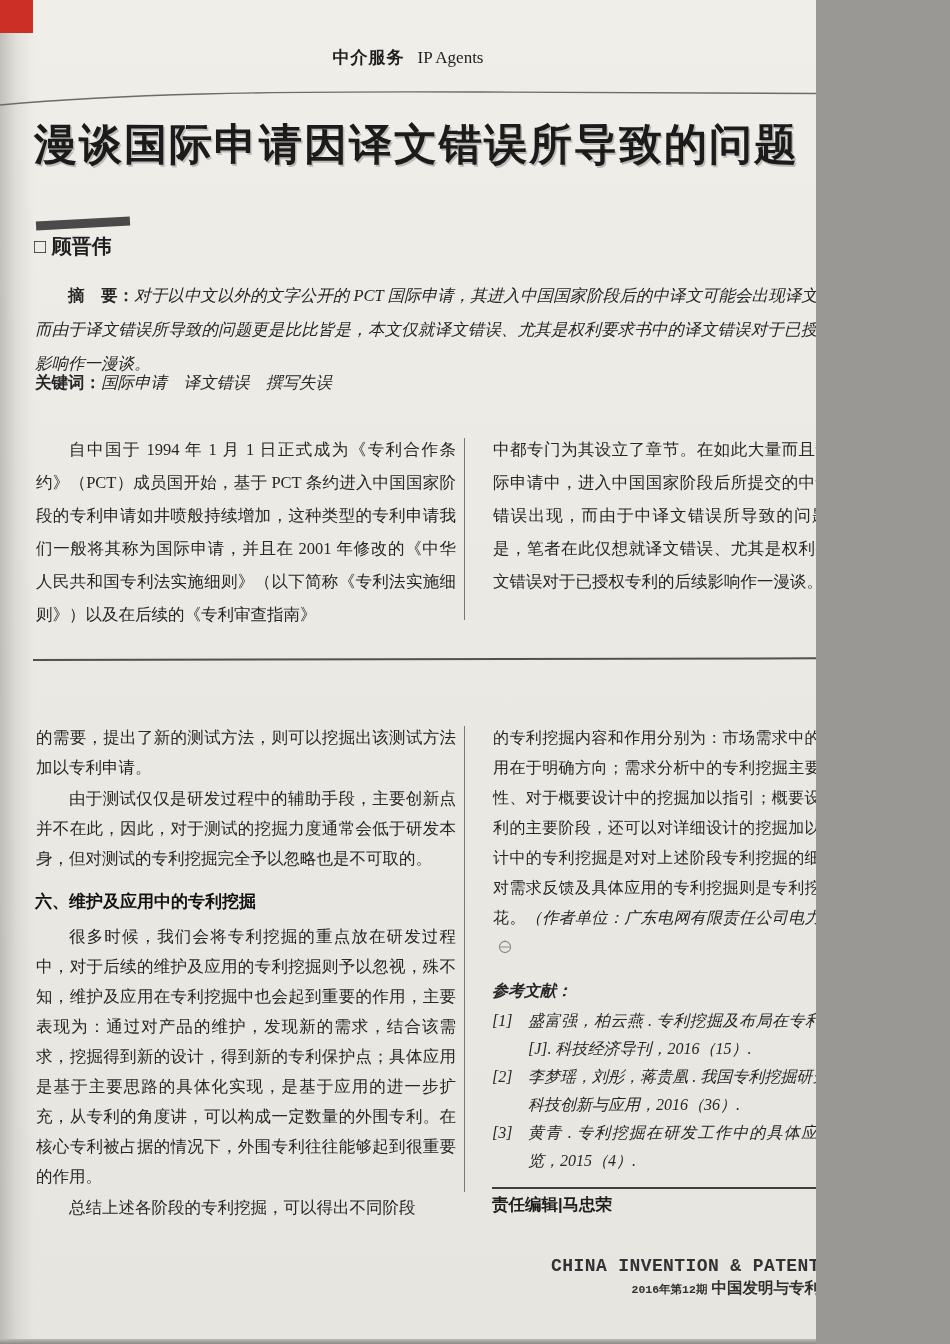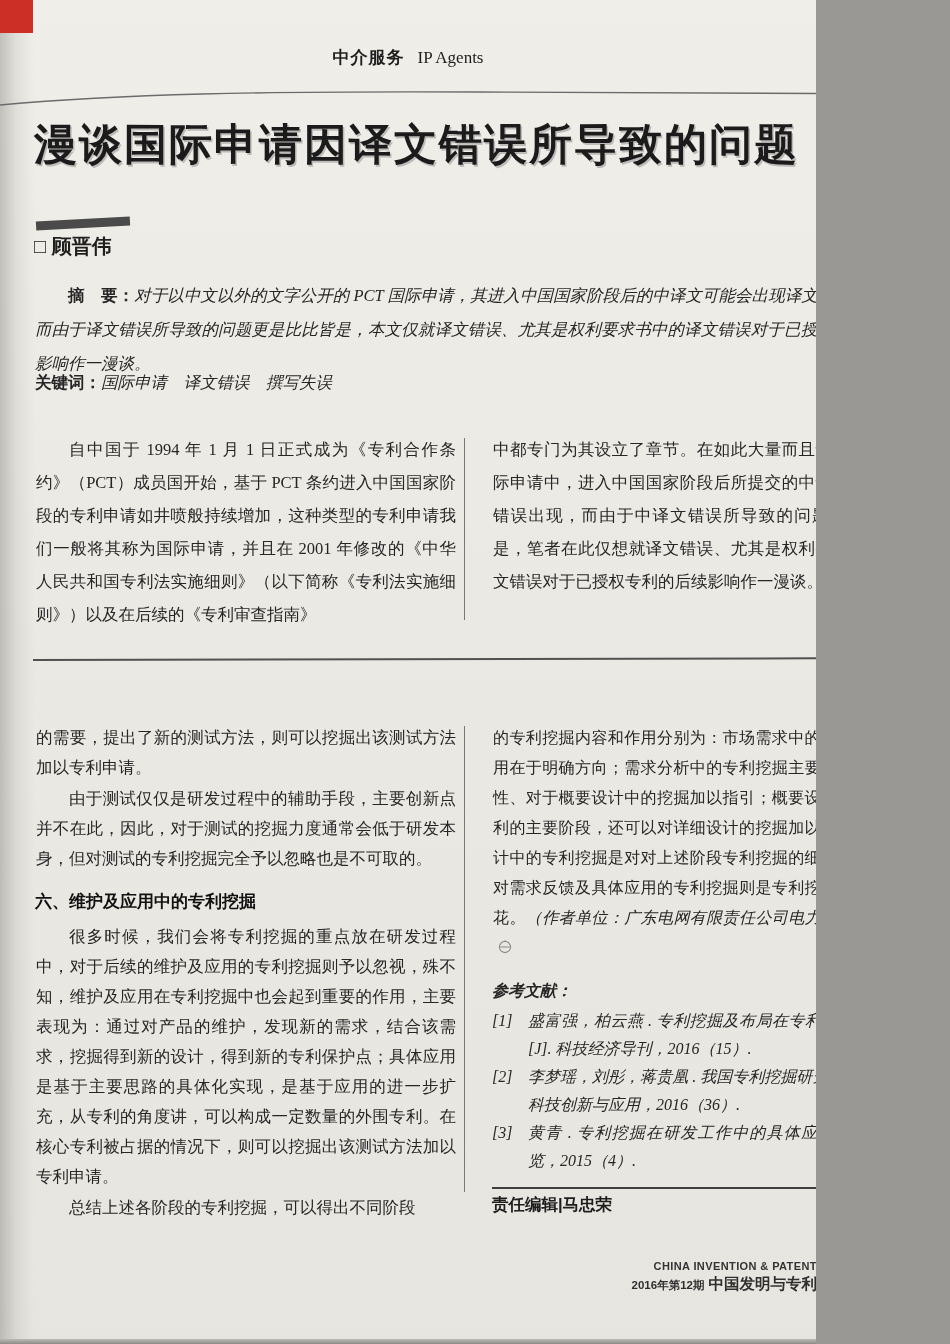--- a/index.html
+++ b/index.html
@@ -45,23 +45,23 @@
   .ref-item{display:flex;line-height:28px;}
   .ref-num{flex:0 0 36px;}
   .ref-text{flex:1;text-align:justify;}
   .end-icon{display:inline-block;vertical-align:-1px;margin-left:5px;}
   .editor{
     margin-top:12px;border-top:2px solid #3f3f3f;
     font-family:"Liberation Sans",sans-serif;font-weight:700;font-size:16.5px;color:#1d1d1d;font-style:normal;
   }
   .page-footer{position:absolute;left:600px;top:1254px;width:290px;display:flex;align-items:center;justify-content:flex-end;gap:10px;}
   .pf-text{text-align:right;line-height:1.3;}
-  .pf-en{font-family:Liberation Sans, sans-serif;font-weight:700;font-size:11px;letter-spacing:.4px;color:#333;white-space:nowrap;}
+  .pf-en{font-family:Liberation Mono, monospace;font-weight:700;font-size:18px;letter-spacing:.4px;color:#333;white-space:nowrap;}
   .pf-cn{color:#2f2f2f;white-space:nowrap;}
-  .pf-issue{font-size:11.5px;font-family:Liberation Sans, sans-serif;font-weight:700;}
+  .pf-issue{font-size:11.5px;font-family:Liberation Mono, monospace;font-weight:700;}
   .pf-name{font-family:"Liberation Sans",sans-serif;font-weight:700;font-size:15.5px;}
   .pf-bar{width:3px;height:46px;background:#4a4a4a;}
   .pf-num{font-family:"Liberation Sans",sans-serif;font-weight:700;font-size:45px;color:#3a3a3a;line-height:1;}
   .bottom-edge{position:absolute;left:0;bottom:0;width:100%;height:5px;background:linear-gradient(180deg,#bdbbb6,#8d8b87);}
 </style>
 </head>
 <body>
 
 <div class="page">
 
@@ -95,21 +95,21 @@
   <div class="col intro-right">
     <p class="noindent">中都专门为其设立了章节。在如此大量而且语言各异的国际申请中，进入中国国家阶段后所提交的中译文难免会有错误出现，而由于中译文错误所导致的问题更是比比皆是，笔者在此仅想就译文错误、尤其是权利要求书中的译文错误对于已授权专利的后续影响作一漫谈。</p>
   </div>
 
   <div class="mid-rule"></div>
 
   <div class="col lower-left">
     <p class="noindent">的需要，提出了新的测试方法，则可以挖掘出该测试方法加以专利申请。</p>
     <p>由于测试仅仅是研发过程中的辅助手段，主要创新点并不在此，因此，对于测试的挖掘力度通常会低于研发本身，但对测试的专利挖掘完全予以忽略也是不可取的。</p>
     <h3>六、维护及应用中的专利挖掘</h3>
-    <p>很多时候，我们会将专利挖掘的重点放在研发过程中，对于后续的维护及应用的专利挖掘则予以忽视，殊不知，维护及应用在专利挖掘中也会起到重要的作用，主要表现为：通过对产品的维护，发现新的需求，结合该需求，挖掘得到新的设计，得到新的专利保护点；具体应用是基于主要思路的具体化实现，是基于应用的进一步扩充，从专利的角度讲，可以构成一定数量的外围专利。在核心专利被占据的情况下，则可以挖掘出该测试方法加以专利申请。</p>
+    <p>很多时候，我们会将专利挖掘的重点放在研发过程中，对于后续的维护及应用的专利挖掘则予以忽视，殊不知，维护及应用在专利挖掘中也会起到重要的作用，主要表现为：通过对产品的维护，发现新的需求，结合该需求，挖掘得到新的设计，得到新的专利保护点；具体应用是基于主要思路的具体化实现，是基于应用的进一步扩充，从专利的角度讲，可以构成一定数量的外围专利。在核心专利被占据的情况下，外围专利往往能够起到很重要的作用。</p>
     <p>总结上述各阶段的专利挖掘，可以得出不同阶段</p>
   </div>
 
   <div class="vdiv lower-div"></div>
 
   <div class="col lower-right">
     <p class="noindent"><span>的专利挖掘内容和作用分别为：市场需求中的专利挖掘的作用在于明确方向；需求分析中的专利挖掘主要在于明确技术性、对于概要设计中的挖掘加以指引；概要设计是挖掘出专利的主要阶段，还可以对详细设计的挖掘加以指引；详细设计中的专利挖掘是对对上述阶段专利挖掘的细化及补充；针对需求反馈及具体应用的专利挖掘则是专利挖掘中的锦上添花。</span><span class="kai">（作者单位：广东电网有限责任公司电力科学研究院）</span><svg class="end-icon" width="14" height="14" viewBox="0 0 14 14">
           <circle cx="7" cy="7" r="5.6" fill="none" stroke="#8a8a8a" stroke-width="1.1"></circle>
           <line x1="2.2" y1="7" x2="11.8" y2="7" stroke="#8a8a8a" stroke-width="1"></line>
           <line x1="7" y1="0.4" x2="7" y2="1.6" stroke="#8a8a8a" stroke-width="1"></line>

